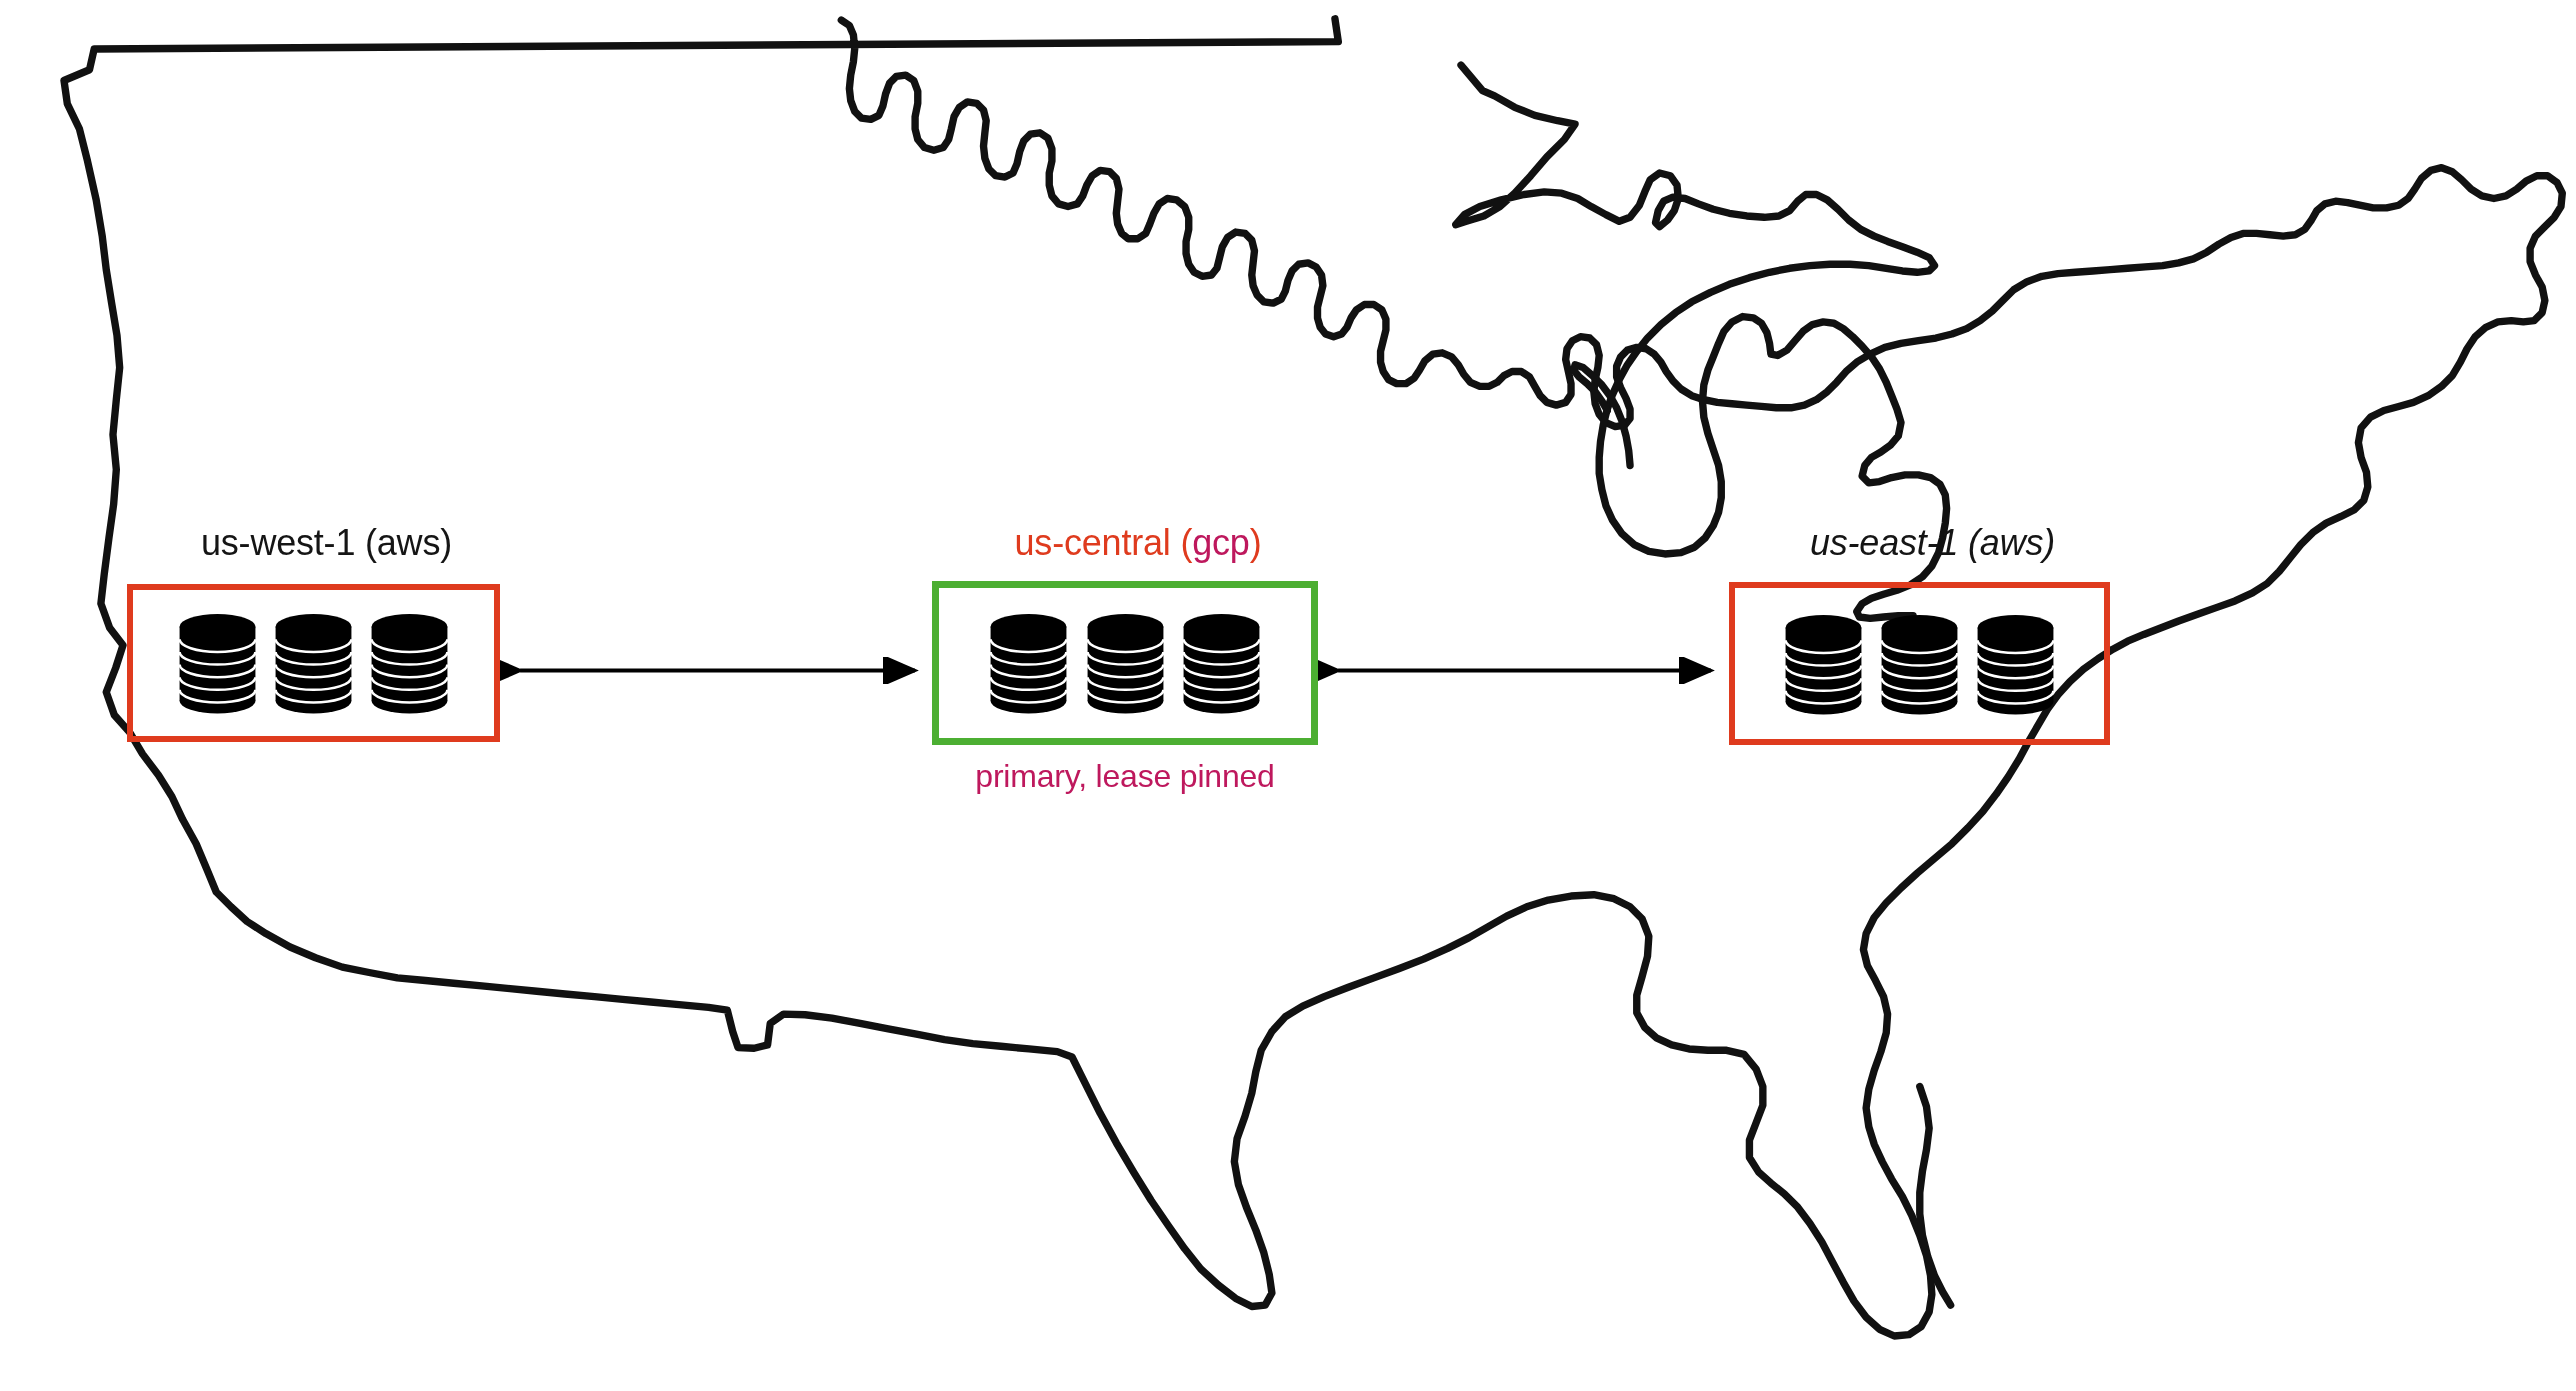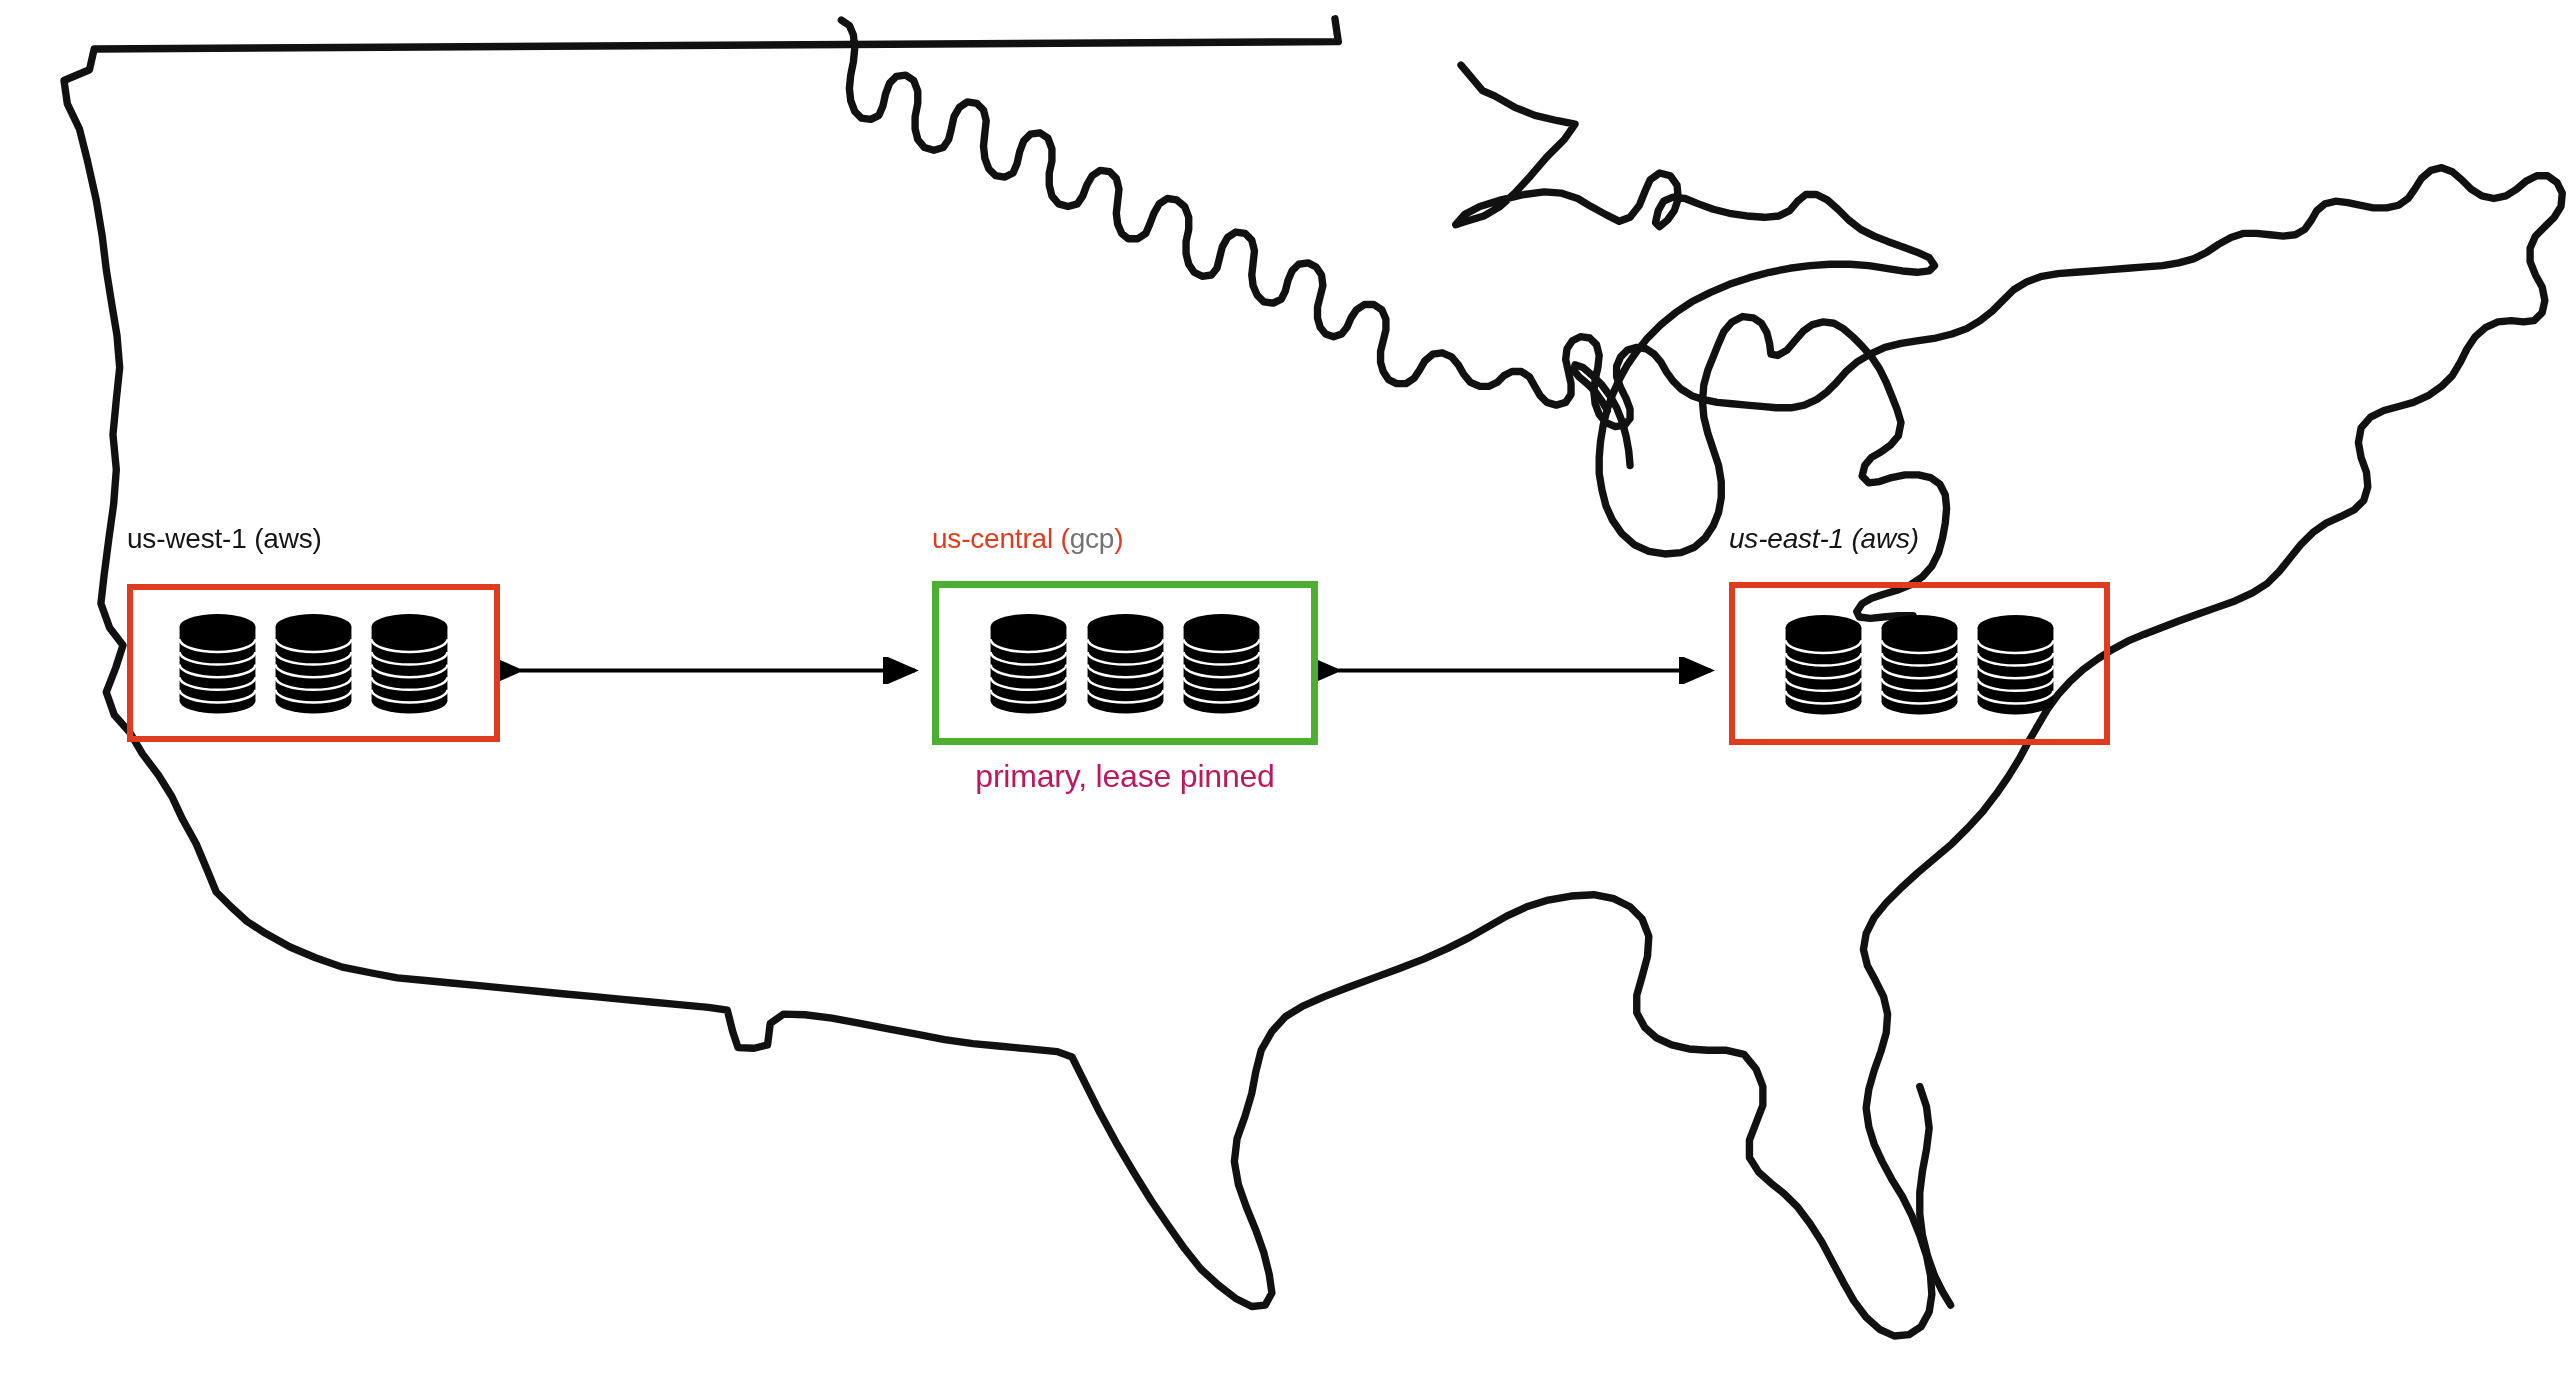--- a/index.html
+++ b/index.html
@@ -29,24 +29,24 @@
     width: 2576px;
     height: 1391px;
   }
 
   
   .region {
     position: absolute;
   }
   .region-label {
     position: absolute;
-    left: 0;
+    left: 13px;
     width: 100%;
-    text-align: left;
-    font-size: 28px;
+    text-align: center;
+    font-size: 36px;
     line-height: 1;
     white-space: nowrap;
     color: #151515;
     letter-spacing: -0.2px;
   }
   .region-sublabel {
     position: absolute;
     left: 0;
     width: 100%;
     text-align: center;
@@ -1046,21 +1046,21 @@
             <path d="M 2 82 A 48 16 0 0 0 98 82"></path>
             <path d="M 2 98 A 48 16 0 0 0 98 98"></path>
           </g>
         </svg>
       </div>
     </div>
   </div>
 
   <div class="region" style="left:932px; top:517px; width:386px; height:282px;">
     <div class="region-label" style="top:8px; color:#DF3B1E;">
-      <span>us-central </span><span style="color:#DF3B1E;">(</span><span style="color:#737373;">gcp</span><span style="color:#DF3B1E;">)</span>
+      <span>us-central </span><span style="color:#DF3B1E;">(</span><span style="color:#be185d;">gcp</span><span style="color:#DF3B1E;">)</span>
     </div>
     <div class="region-box" style="left:0; top:64px; width:386px; height:164px; border:7.4px solid #4CAF32;">
       <div class="db-row">
         <svg class="db-icon" viewBox="0 0 100 128">
           <ellipse cx="50" cy="18" rx="48" ry="16" fill="#000"></ellipse>
           <rect x="2" y="18" width="96" height="94" fill="#000"></rect>
           <ellipse cx="50" cy="112" rx="48" ry="16" fill="#000"></ellipse>
           <g stroke="#fff" stroke-width="3.2" fill="none">
             <path d="M 2 34 A 48 16 0 0 0 98 34"></path>
             <path d="M 2 50 A 48 16 0 0 0 98 50"></path>

